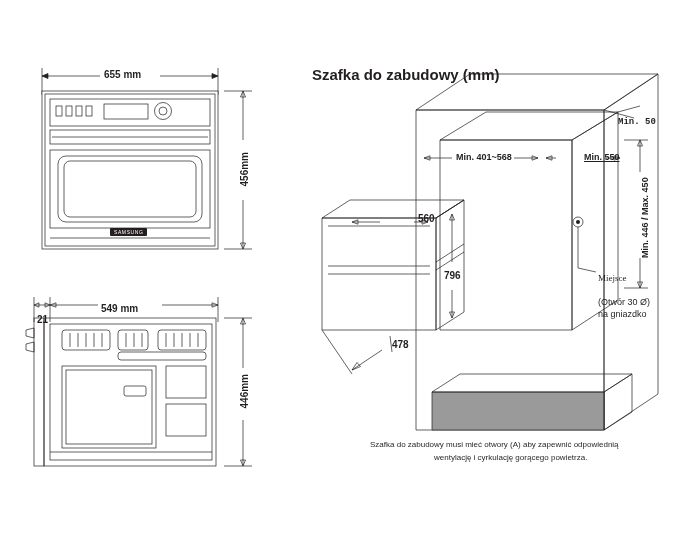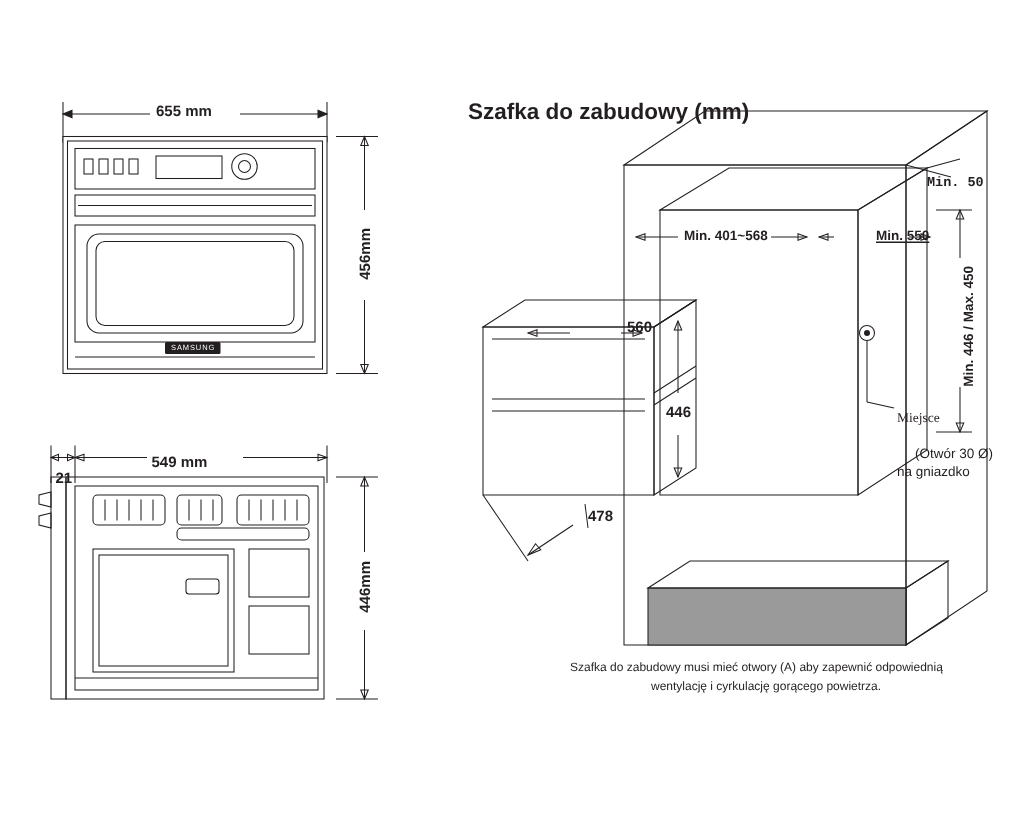--- a/index.html
+++ b/index.html
@@ -233,21 +233,21 @@
 <div class="brandbox" style="left:110px; top:228px;">SAMSUNG</div>
 
 <div class="lbl t11 b" style="left:312px; top:66px;">Szafka do zabudowy (mm)</div>
 
 <div class="lbl t9 b" style="left:618px; top:117px;font-family:Liberation Mono, monospace;">Min. 50</div>
 <div class="lbl t9 b" style="left:456px; top:152px;">Min. 401~568</div>
 <div class="lbl t9 b" style="left:584px; top:152px;text-decoration:underline;">Min. 550</div>
 <div class="lbl t9 b vert" style="left:596px; top:212px; width:100px; text-align:center;">Min. 446 / Max. 450</div>
 
 <div class="lbl b" style="left:386px; top:213px;margin-left:32px;">560</div>
-<div class="lbl b" style="left:444px; top:270px;">446</div>
+<div class="lbl b" style="left:444px; top:270px;">796</div>
 <div class="lbl b" style="left:392px; top:339px;">478</div>
 
 <div class="lbl t9" style="left:598px; top:273px;font-family:Liberation Serif, serif;">Miejsce</div>
 <div class="lbl t9" style="left:598px; top:285px;margin-top:24px;">na gniazdko</div>
-<div class="lbl t9" style="left:598px; top:297px;margin-left:12px;">(Otwór 30 Ø)</div>
-
-<div class="lbl t8" style="left:380px; top:440px;text-align:right;">Szafka do zabudowy musi mieć otwory (A) aby zapewnić odpowiednią</div>
+<div class="lbl t9" style="left:598px; top:297px;">(Otwór 30 Ø)</div>
+
+<div class="lbl t8" style="left:370px; top:440px;text-align:right;">Szafka do zabudowy musi mieć otwory (A) aby zapewnić odpowiednią</div>
 <div class="lbl t8" style="left:410px; top:453px;margin-left:24px;">wentylację i cyrkulację gorącego powietrza.</div>
 
 </body></html>

